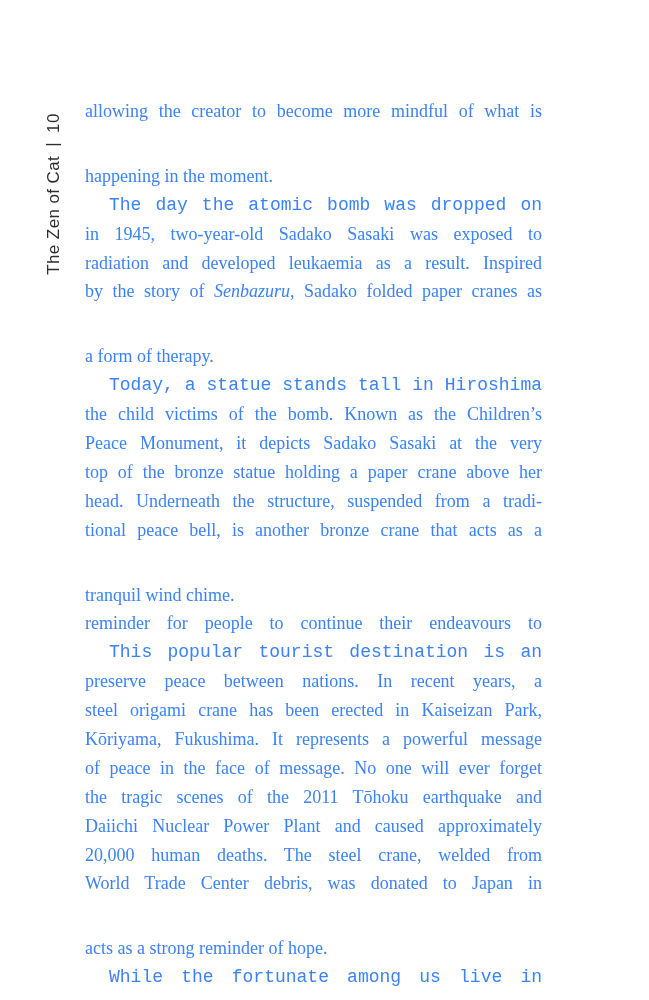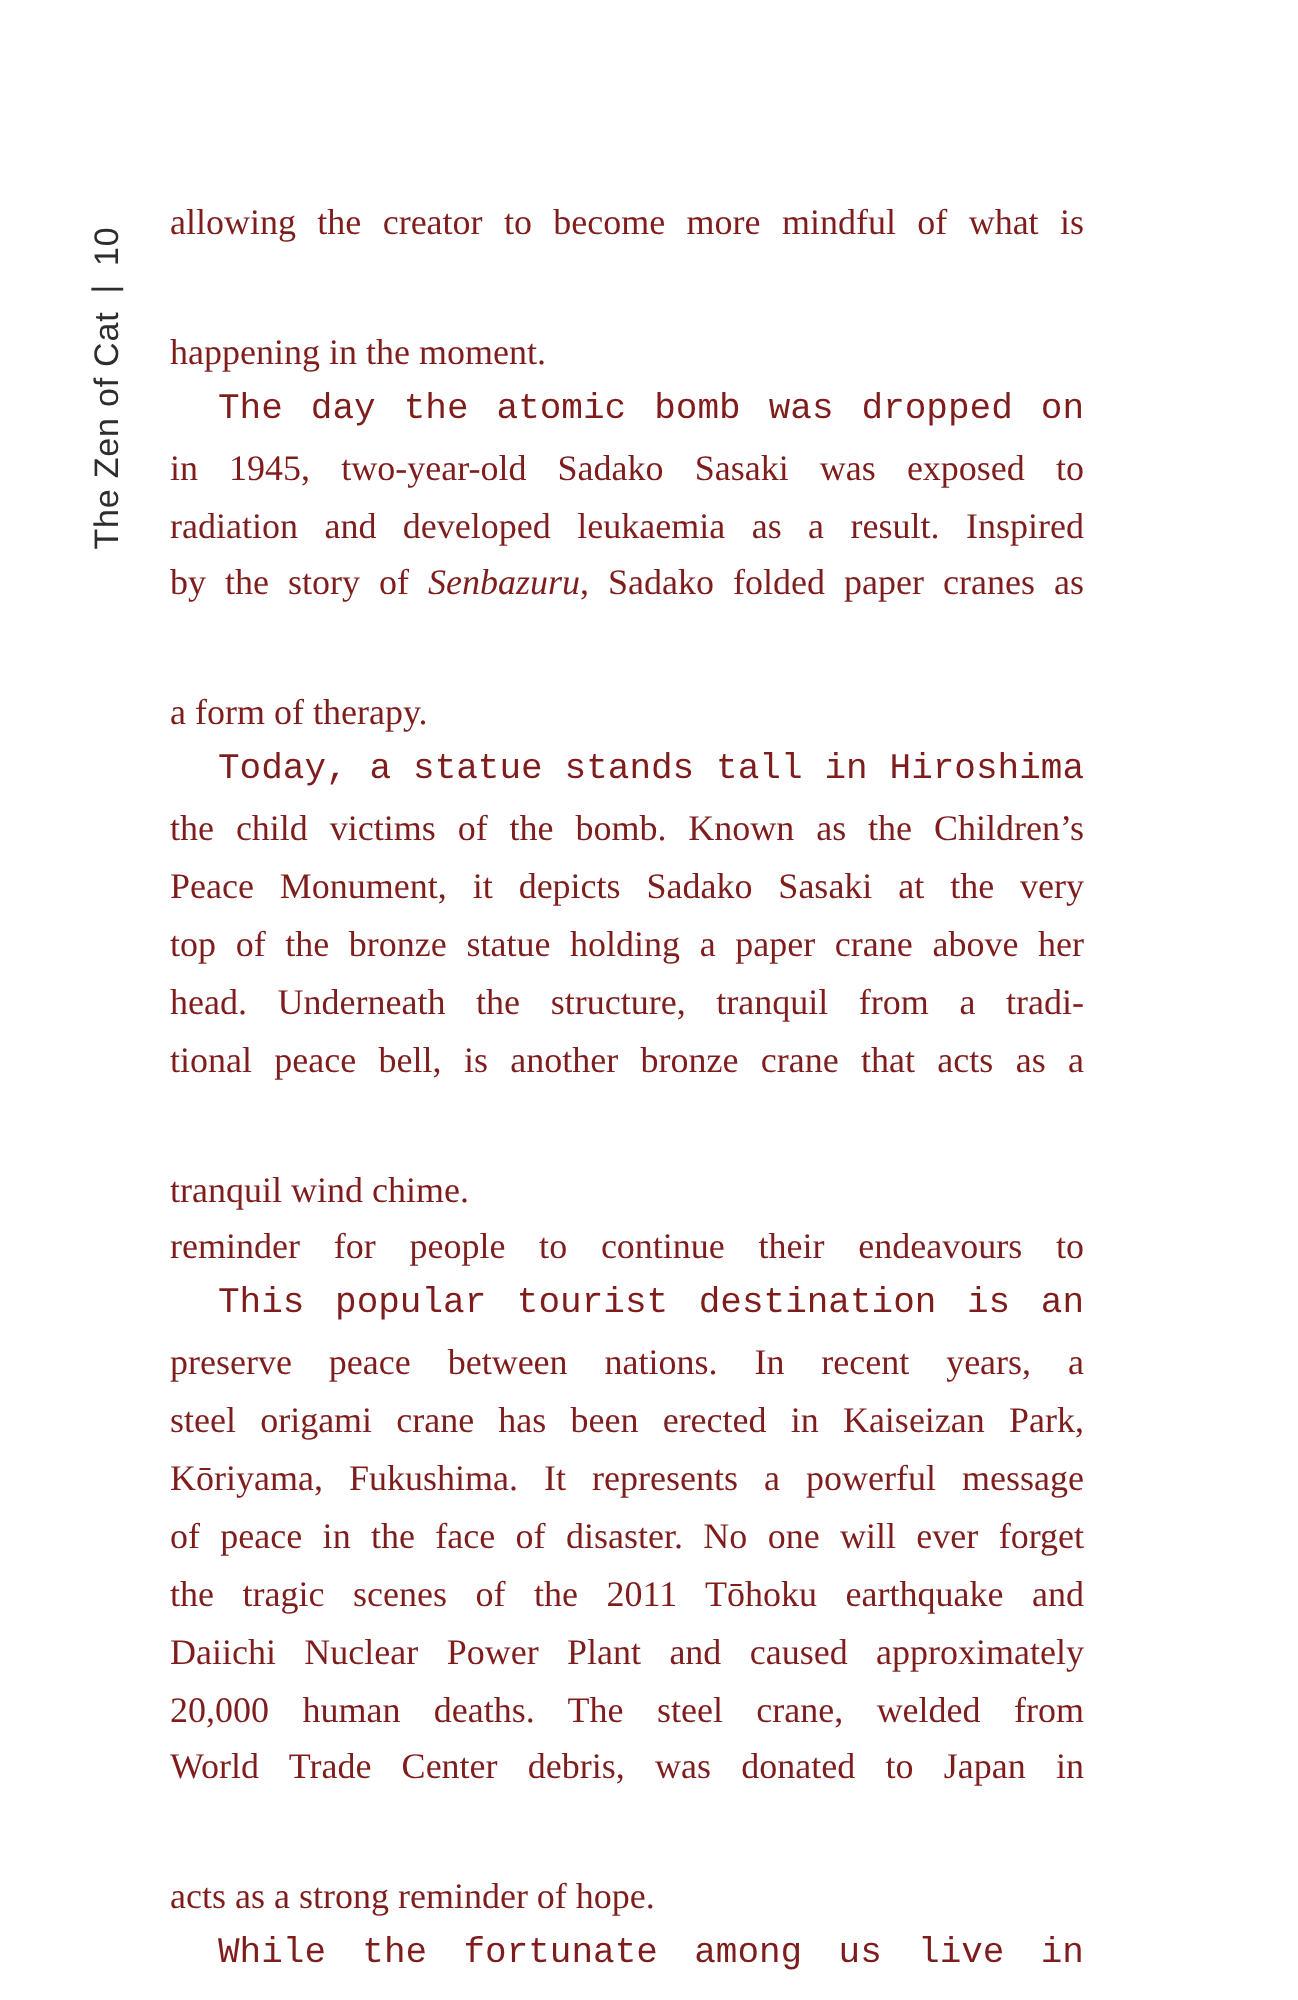--- a/index.html
+++ b/index.html
@@ -31,21 +31,21 @@
     font-weight: 300;
     transform: translateY(-1px);
   }
   .body-text {
     position: absolute;
     left: 85px;
     top: 97px;
     width: 457px;
     font-size: 18px;
     line-height: 28.9px;
-    color: #7f1d1d;
+    color: #3b82f6;
   }
   .line {
     text-align: justify;
     text-align-last: justify;
     height: 28.9px;
     overflow: hidden;
   }
   .line.para-end {
     text-align: left;
     text-align-last: left;
@@ -70,28 +70,28 @@
     <div class="line para-end">happening in the moment.</div>
     <div class="line indent">The day the atomic bomb was dropped on Hiroshima</div>
     <div class="line">in 1945, two-year-old Sadako Sasaki was exposed to</div>
     <div class="line">radiation and developed leukaemia as a result. Inspired</div>
     <div class="line">by the story of <i>Senbazuru</i>, Sadako folded paper cranes as</div>
     <div class="line para-end">a form of therapy.</div>
     <div class="line indent">Today, a statue stands tall in Hiroshima memorialising</div>
     <div class="line">the child victims of the bomb. Known as the Children’s</div>
     <div class="line">Peace Monument, it depicts Sadako Sasaki at the very</div>
     <div class="line">top of the bronze statue holding a paper crane above her</div>
-    <div class="line">head. Underneath the structure, tranquil from a tradi-</div>
+    <div class="line">head. Underneath the structure, suspended from a tradi-</div>
     <div class="line">tional peace bell, is another bronze crane that acts as a</div>
     <div class="line para-end">tranquil wind chime.</div>
     <div class="line">reminder for people to continue their endeavours to</div>
     <div class="line indent">This popular tourist destination is an important</div>
     <div class="line">preserve peace between nations. In recent years, a</div>
     <div class="line">steel origami crane has been erected in Kaiseizan Park,</div>
     <div class="line">Kōriyama, Fukushima. It represents a powerful message</div>
-    <div class="line">of peace in the face of disaster. No one will ever forget</div>
+    <div class="line">of peace in the face of message. No one will ever forget</div>
     <div class="line">the tragic scenes of the 2011 Tōhoku earthquake and</div>
     <div class="line">Daiichi Nuclear Power Plant and caused approximately</div>
     <div class="line">20,000 human deaths. The steel crane, welded from</div>
     <div class="line">World Trade Center debris, was donated to Japan in</div>
     <div class="line para-end">acts as a strong reminder of hope.</div>
     <div class="line indent">While the fortunate among us live in peaceful</div>
   </div>
 
 </body></html>

